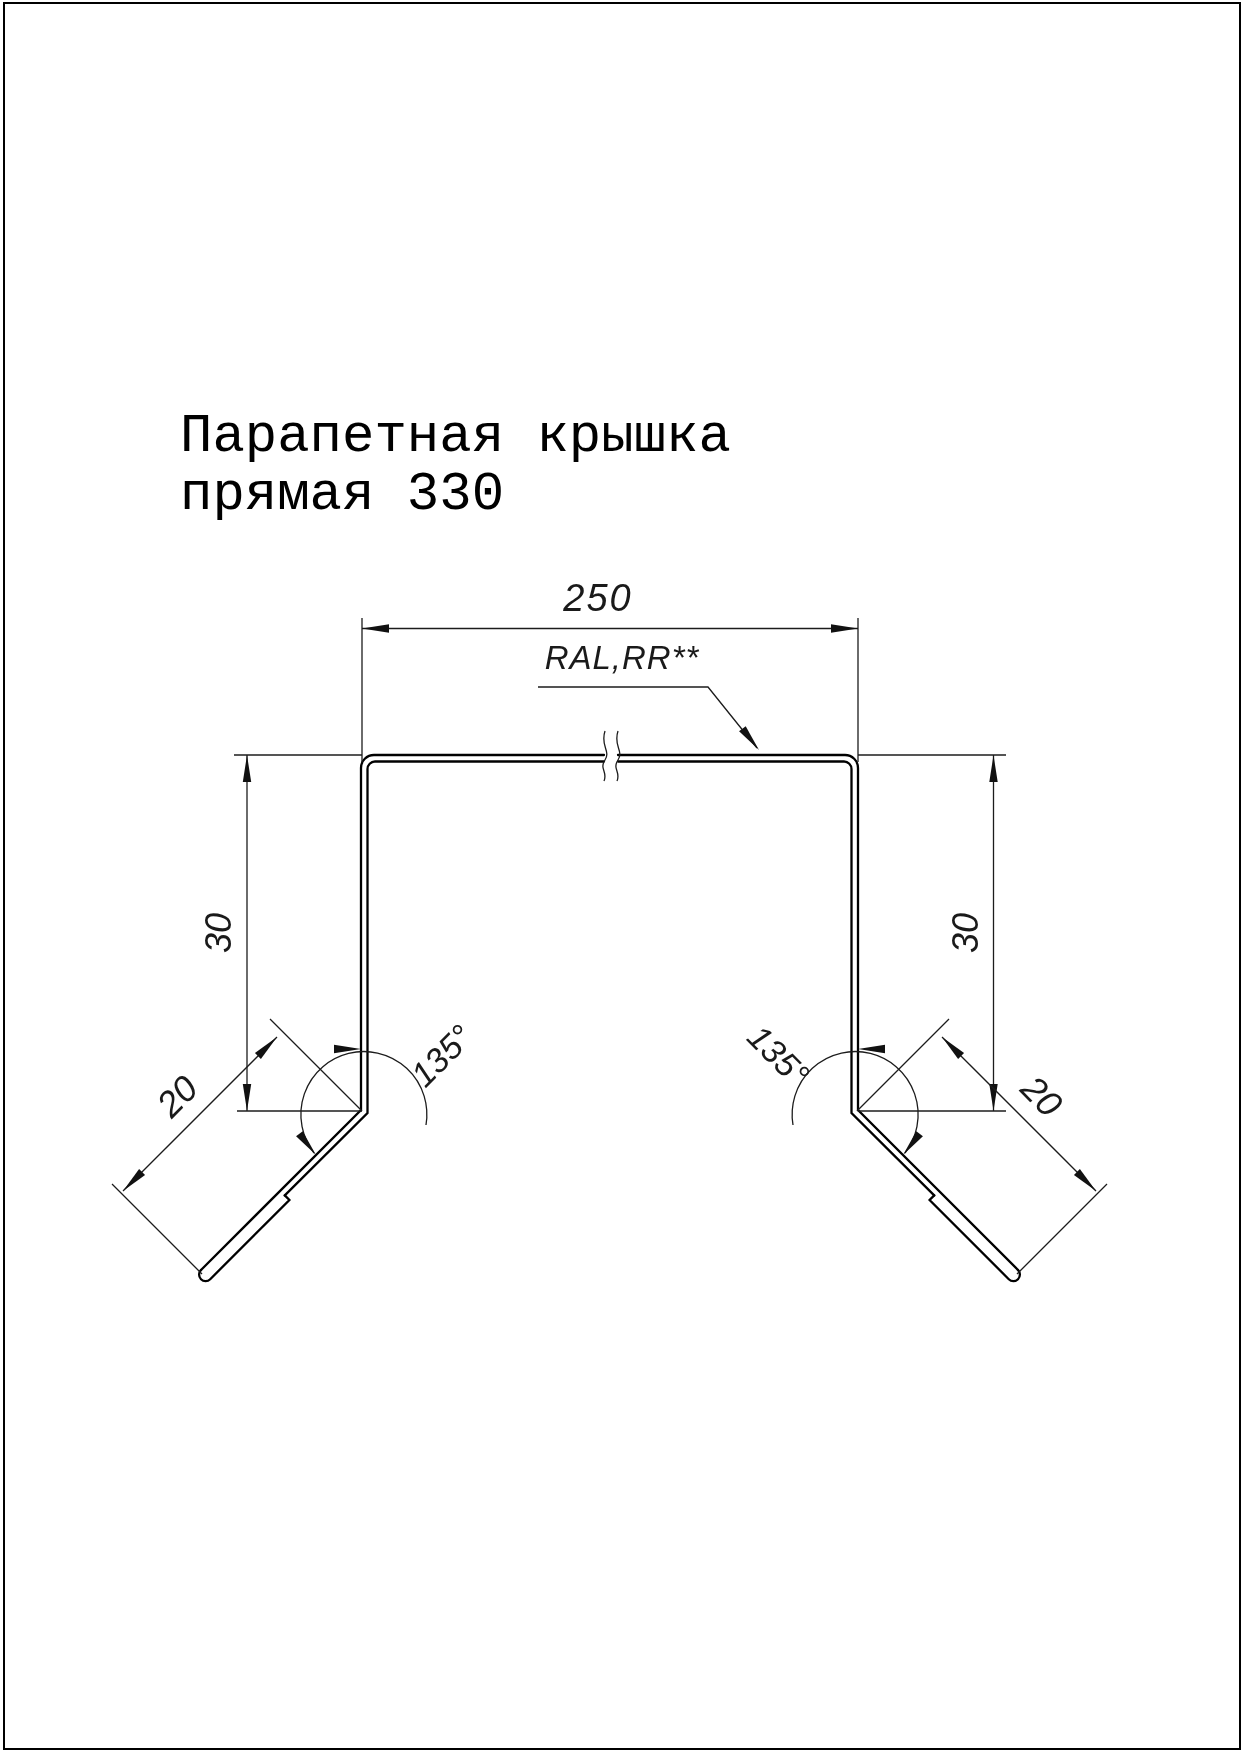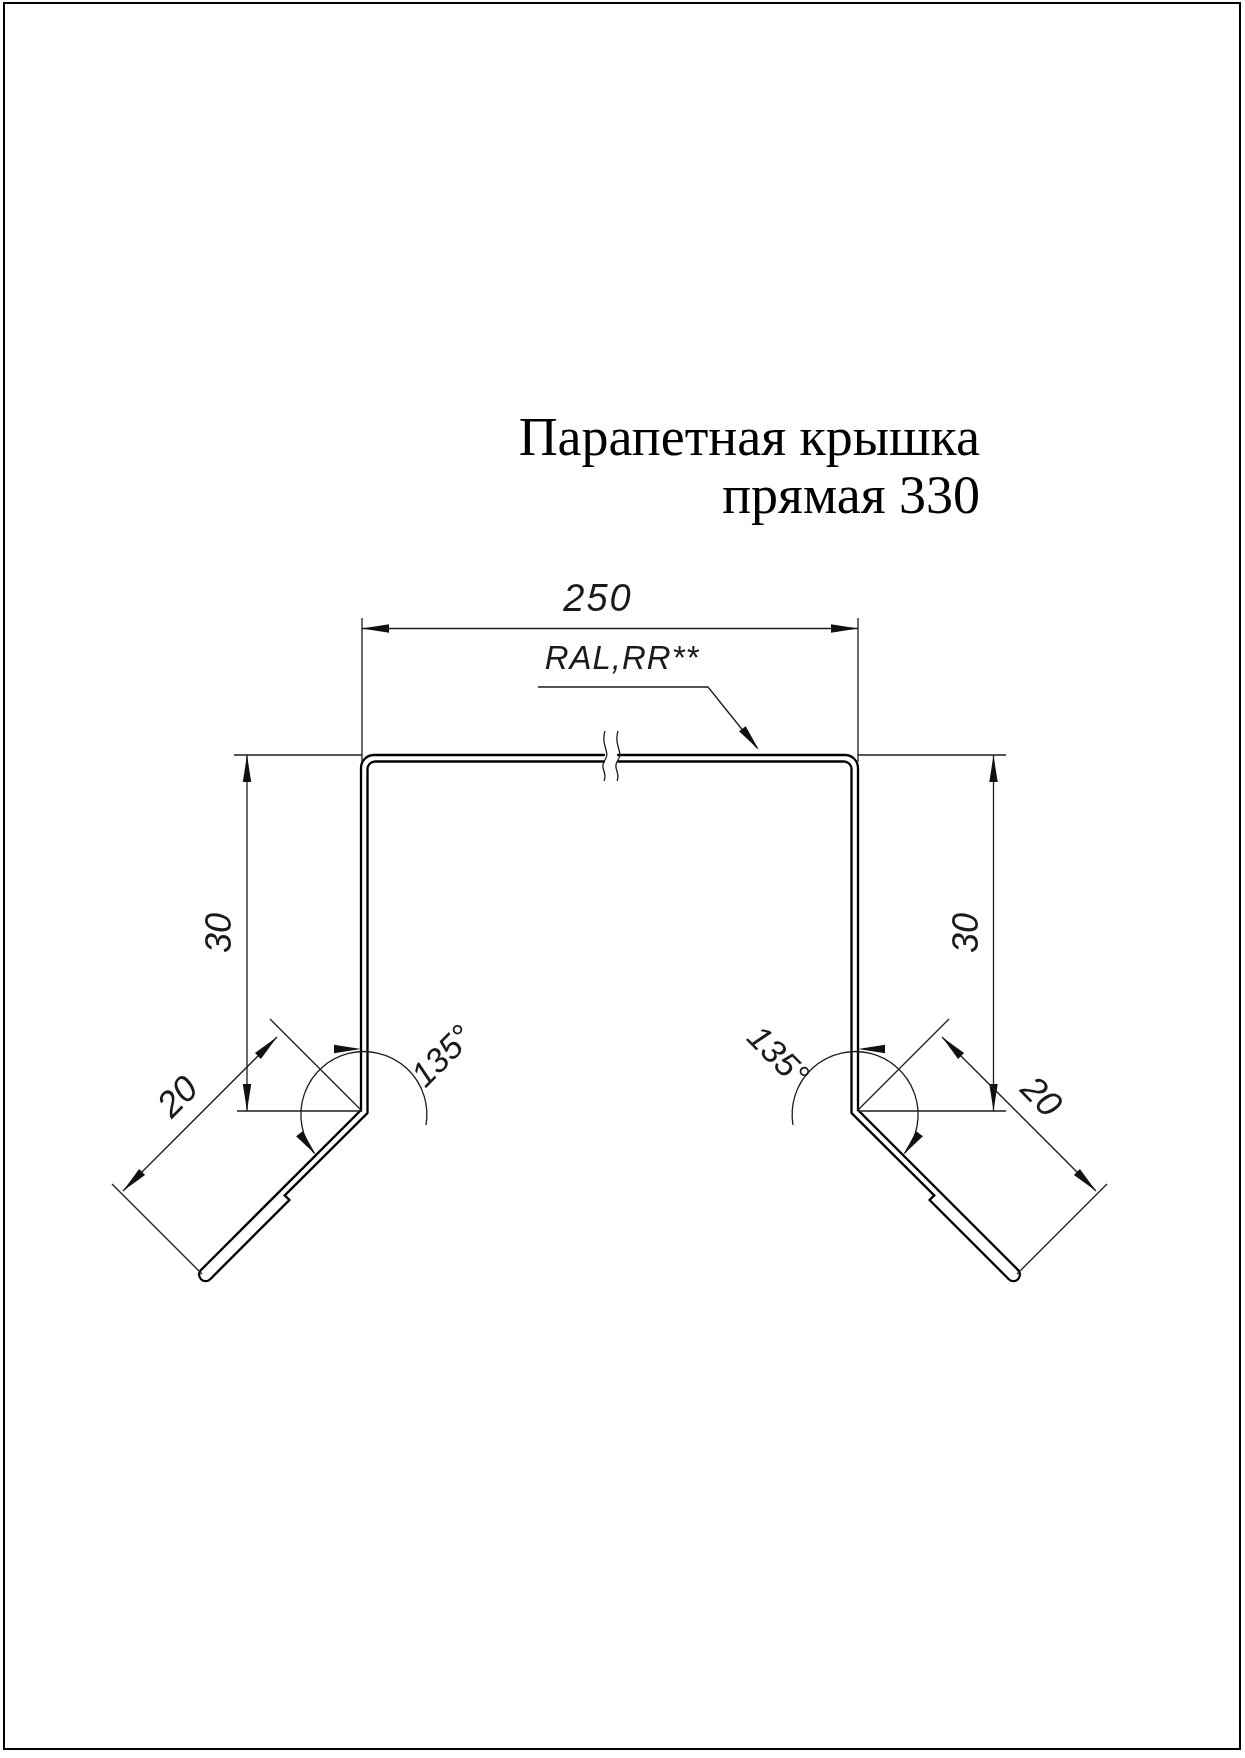--- a/index.html
+++ b/index.html
@@ -11,22 +11,22 @@
   }
   .frame{
     position:absolute;
     left:3px;top:2px;right:4px;bottom:8px;
     border:2.5px solid #000;
     pointer-events:none;
   }
   .title-block{
     position:absolute;
     left:180px;top:408px;width:800px;
-    text-align:right;
-    font-family:Liberation Serif, serif;
+    text-align:left;
+    font-family:Liberation Mono, monospace;
     font-size:54px;
     line-height:58px;
     color:#000;
     white-space:nowrap;
   }
   svg{position:absolute;left:0;top:0;}
   .thick{stroke:#000;stroke-width:2.3;fill:none;stroke-linecap:round;}
   .thin{stroke:#1c1c1c;stroke-width:1.3;fill:none;}
   .arr{fill:#111;stroke:none;}
   .dimtext{

